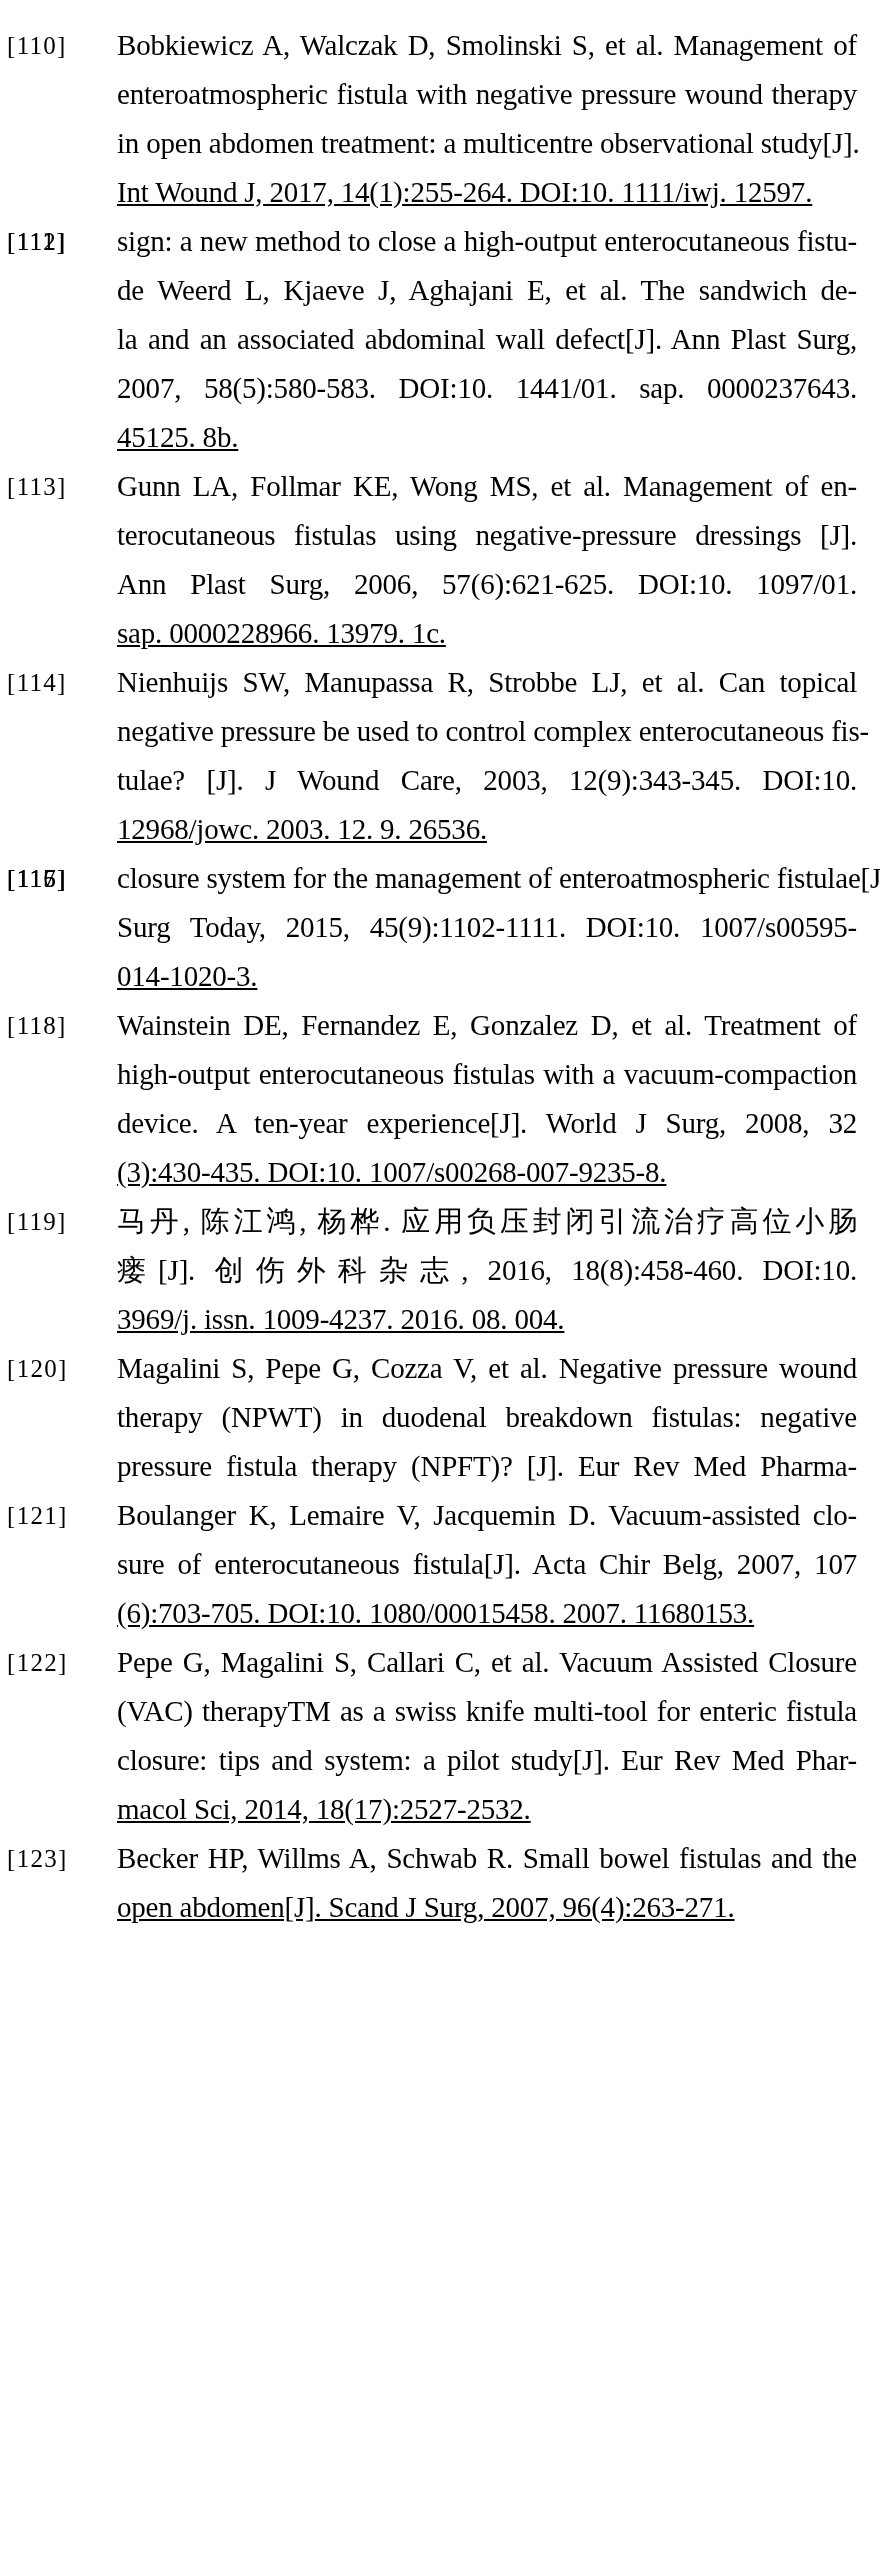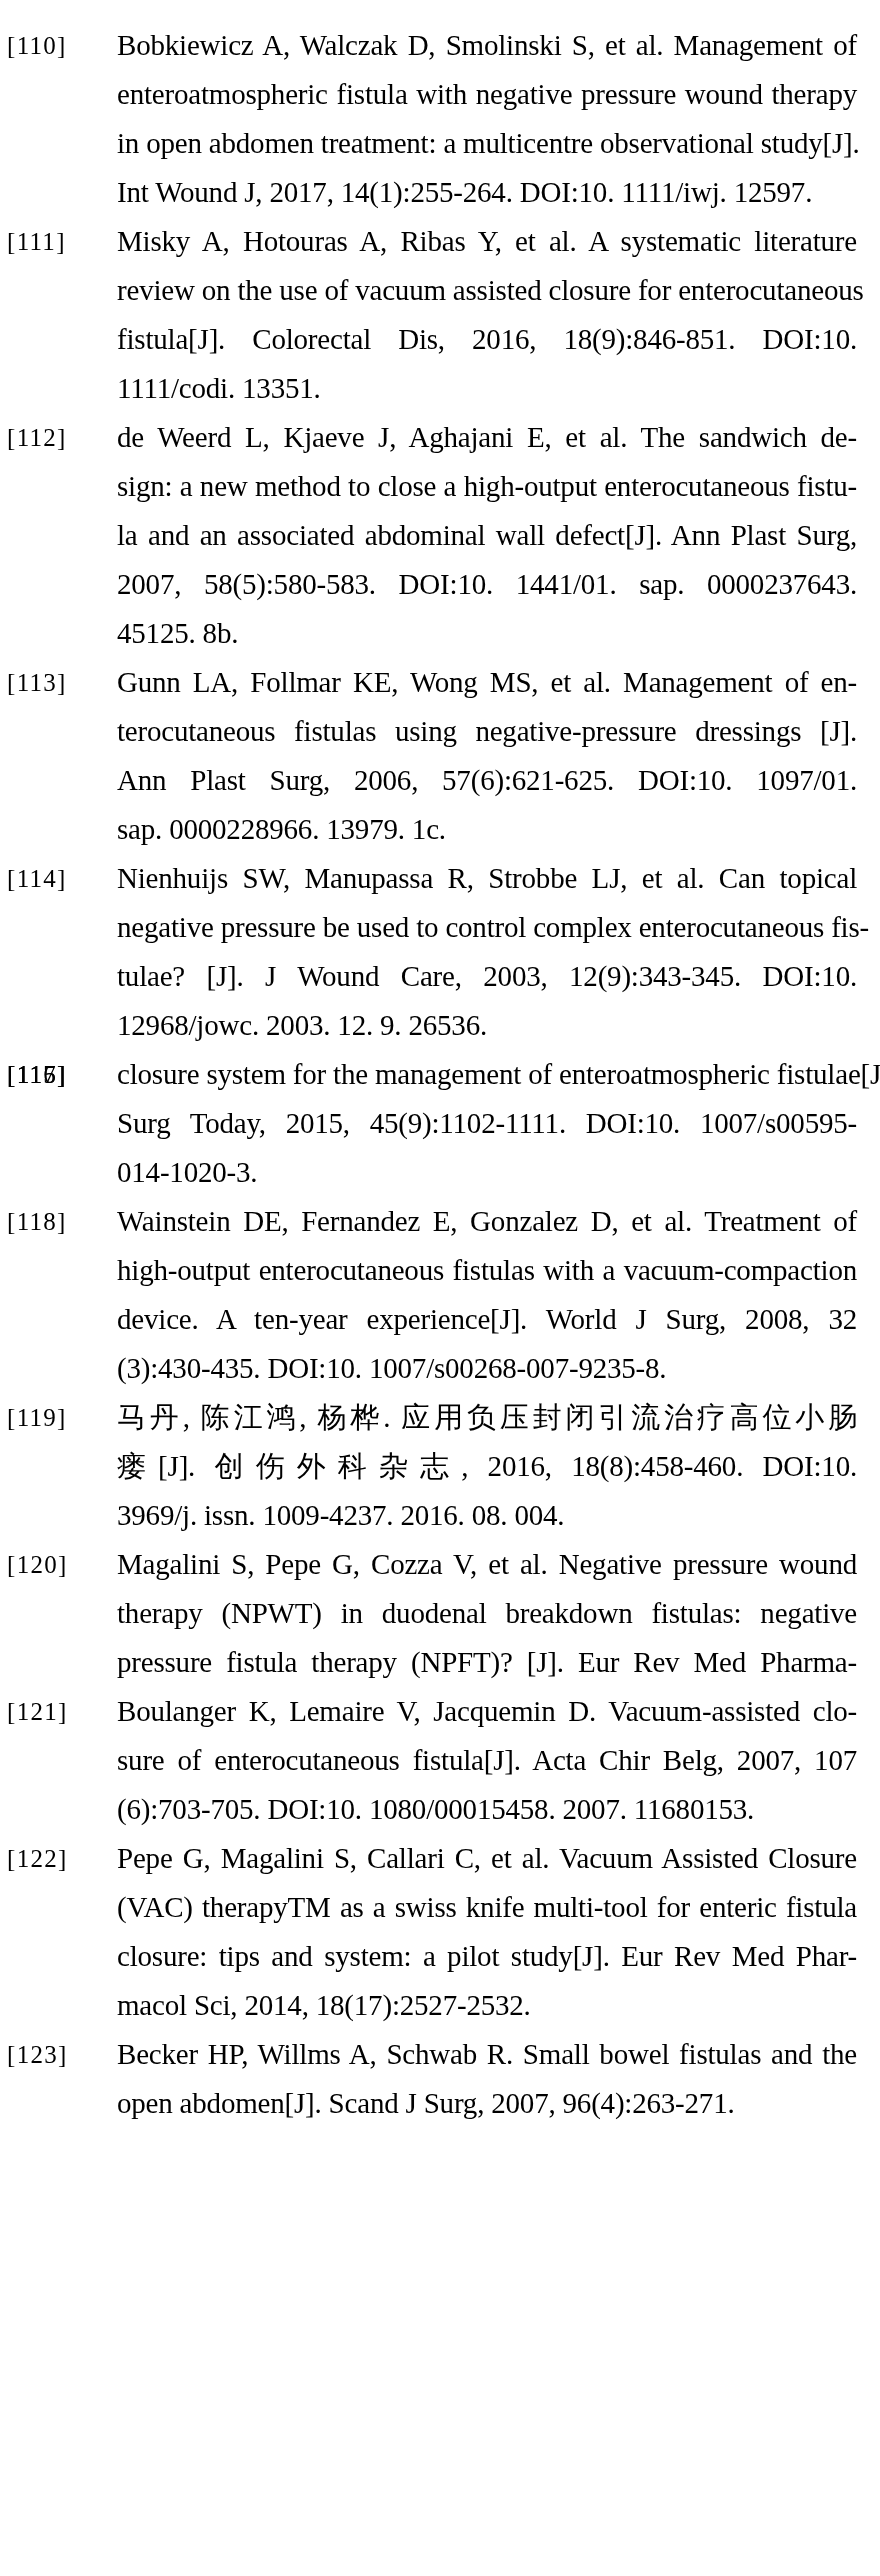--- a/index.html
+++ b/index.html
@@ -39,51 +39,46 @@
     line-height: 49px;
     letter-spacing: -0.2px;
     text-align: justify;
     text-align-last: justify;
     white-space: nowrap;
     overflow: visible;
   }
   .ref-line.last {
     text-align: left;
     text-align-last: left;
+    text-decoration: underline;
   }
 </style>
 </head>
 <body>
 
 <div class="page">
   <div class="ref">
     <span class="ref-label">[110]</span>
     <div class="ref-text">
         <div class="ref-line">Bobkiewicz A, Walczak D, Smolinski S, et al. Management of</div>
         <div class="ref-line">enteroatmospheric fistula with negative pressure wound therapy</div>
         <div class="ref-line">in open abdomen treatment: a multicentre observational study[J].</div>
         <div class="ref-line last">Int Wound J, 2017, 14(1):255-264. DOI:10. 1111/iwj. 12597.</div>
       </div>
   </div>
 
   <div class="ref">
     <span class="ref-label">[111]</span>
-    <div class="ref-text">
-        <div class="ref-line">Misky A, Hotouras A, Ribas Y, et al. A systematic literature</div>
-        <div class="ref-line">review on the use of vacuum assisted closure for enterocutaneous</div>
-        <div class="ref-line">fistula[J]. Colorectal Dis, 2016, 18(9):846-851. DOI:10.</div>
-        <div class="ref-line last">1111/codi. 13351.</div>
-      </div>
   </div>
 
   <div class="ref">
     <span class="ref-label">[112]</span>
     <div class="ref-text">
+        <div class="ref-line">sign: a new method to close a high-output enterocutaneous fistu-</div>
         <div class="ref-line">de Weerd L, Kjaeve J, Aghajani E, et al. The sandwich de-</div>
-        <div class="ref-line">sign: a new method to close a high-output enterocutaneous fistu-</div>
         <div class="ref-line">la and an associated abdominal wall defect[J]. Ann Plast Surg,</div>
         <div class="ref-line">2007, 58(5):580-583. DOI:10. 1441/01. sap. 0000237643.</div>
         <div class="ref-line last">45125. 8b.</div>
       </div>
   </div>
 
   <div class="ref">
     <span class="ref-label">[113]</span>
     <div class="ref-text">
         <div class="ref-line">Gunn LA, Follmar KE, Wong MS, et al. Management of en-</div>

